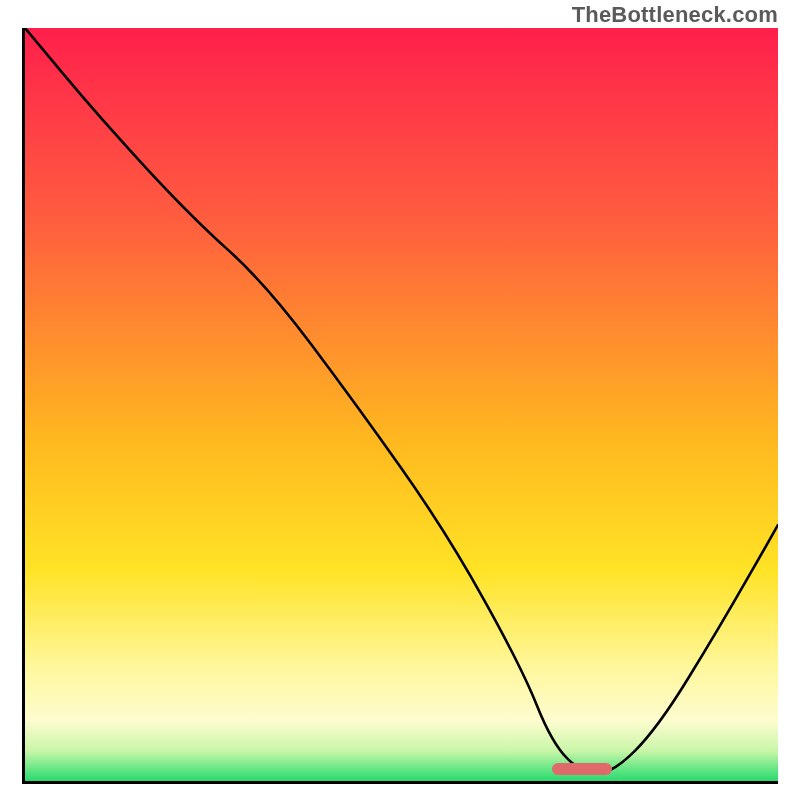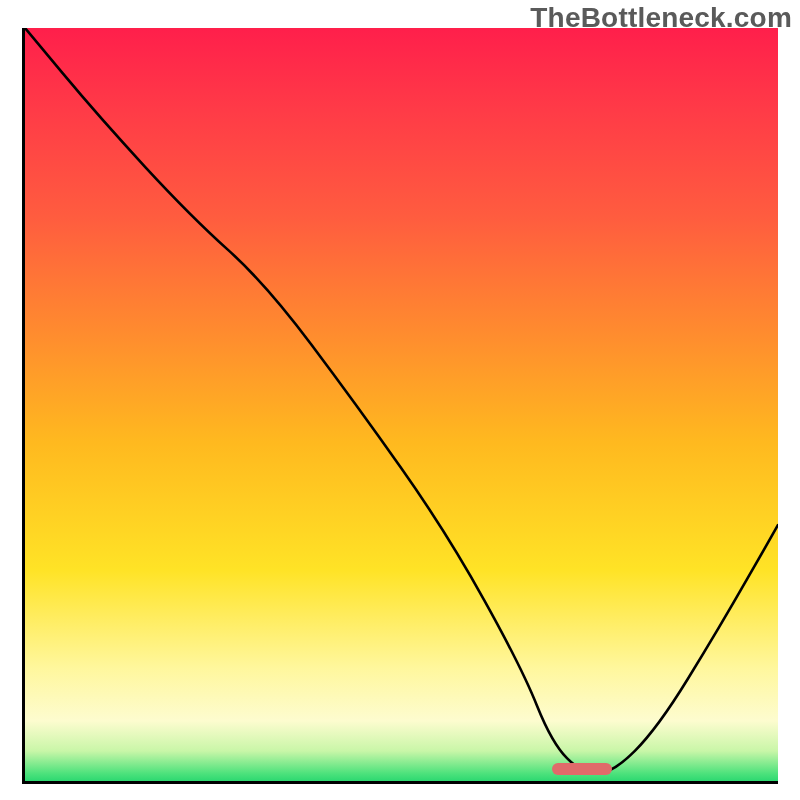--- a/index.html
+++ b/index.html
@@ -11,22 +11,22 @@
     font-family: Arial, Helvetica, sans-serif;
   }
   .page {
     position: relative;
     width: 800px;
     height: 800px;
   }
   .watermark {
     position: absolute;
     top: 2px;
-    right: 8px;
-    font-size: 28px;
+    right: 22px;
+    font-size: 22px;
     font-weight: 600;
     color: #5a5a5a;
     letter-spacing: 0.2px;
     text-align: right;
   }
   .chart-wrap {
     position: absolute;
     top: 28px;
     left: 22px;
     width: 756px;

